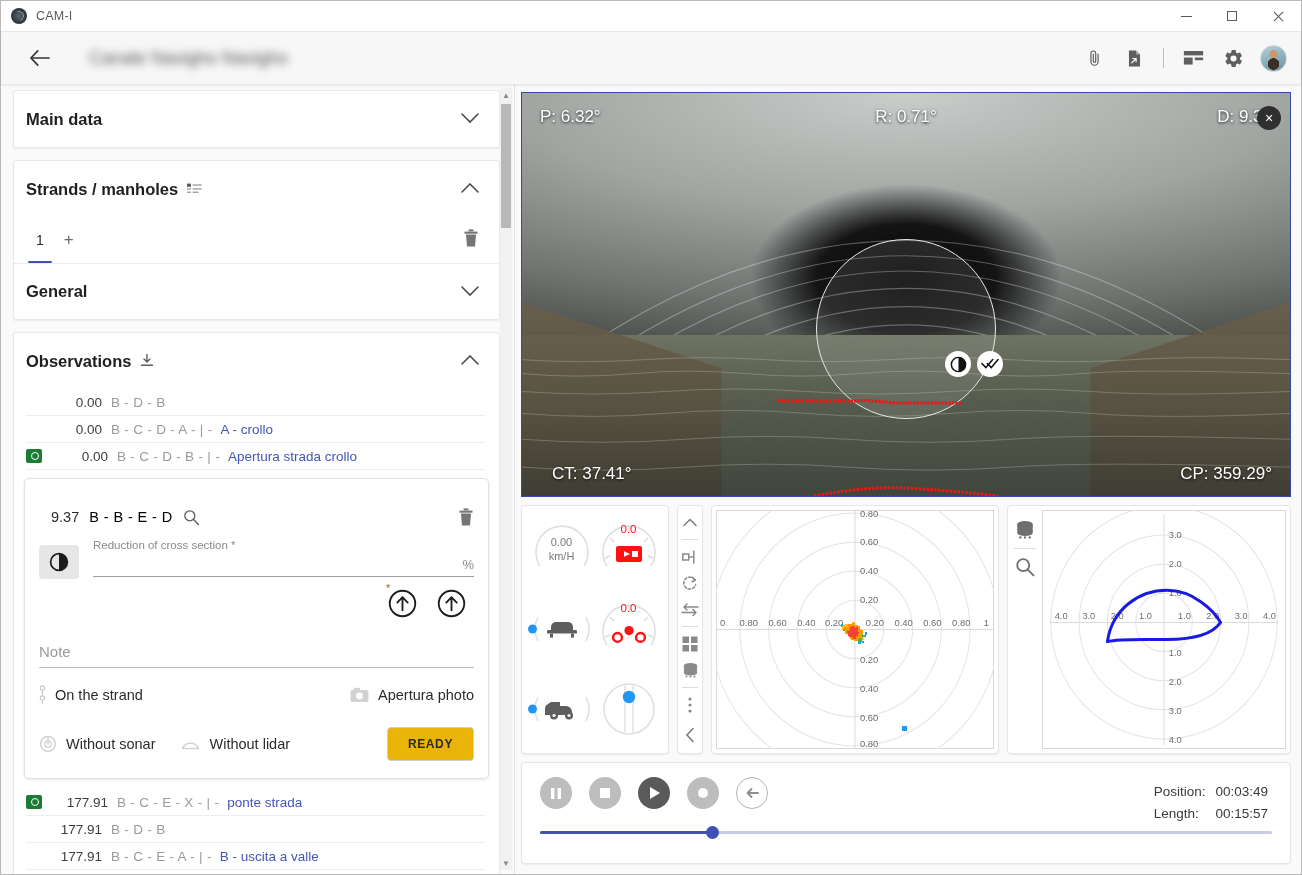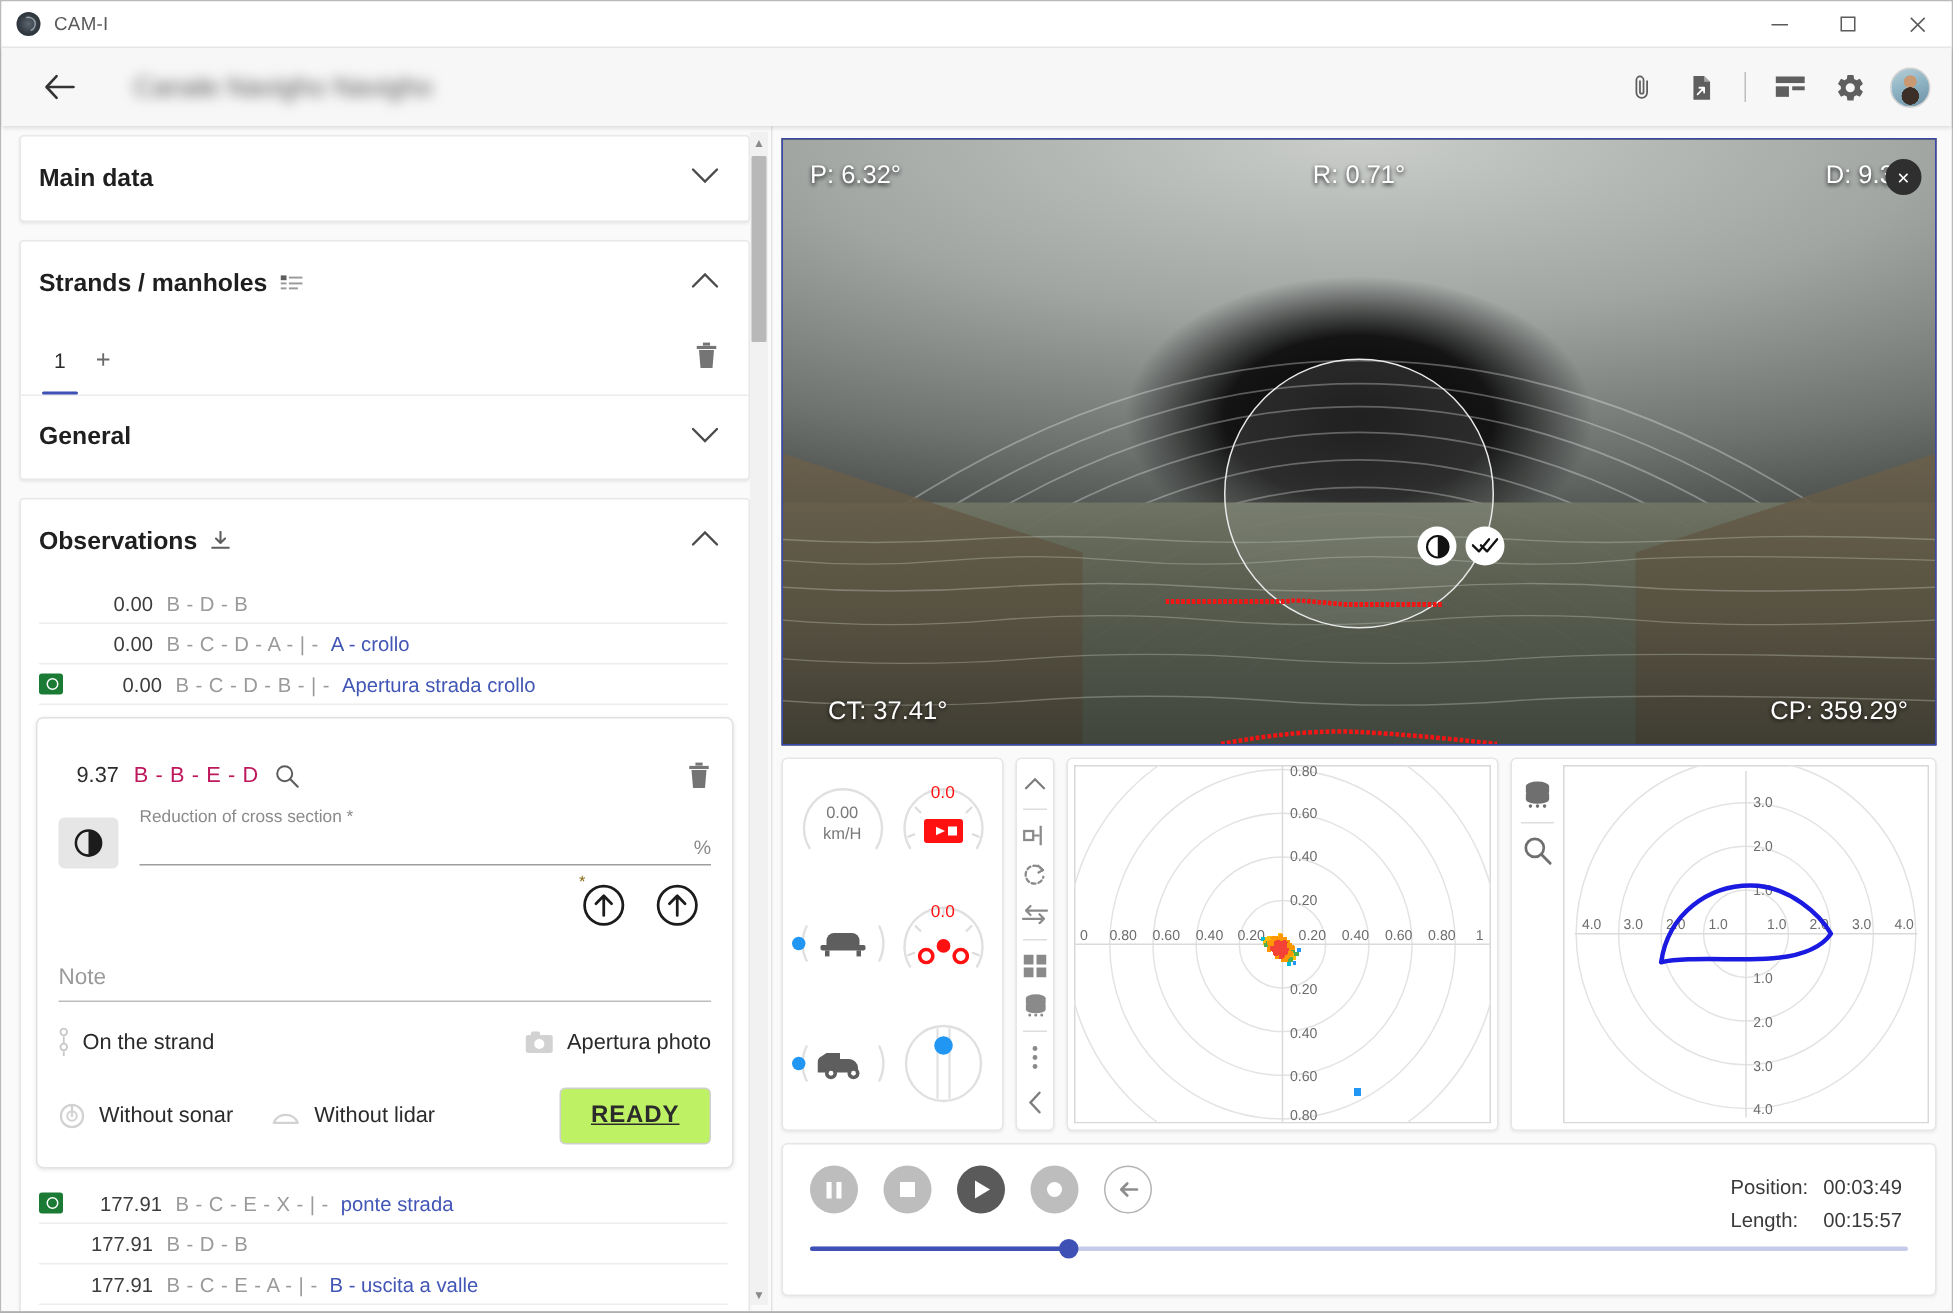--- a/index.html
+++ b/index.html
@@ -176,21 +176,21 @@
   .detail-card {
     margin: 8px 0 10px 0;
     background: #fff;
     border: 1px solid #e2e2e2;
     border-radius: 5px;
     box-shadow: 0 1px 3px rgba(0,0,0,.10);
     padding: 24px 14px 14px 14px;
   }
   .detail-top { display: flex; align-items: center; height: 28px; }
   .d-chain { font-size: 14.5px; color: #2b2b2b; margin-left: 12px; }
-  .d-codes { font-size: 14.5px; color: #be185d; margin-left: 10px; letter-spacing: .4px; }
+  .d-codes { font-size: 14.5px; color: #000000; margin-left: 10px; letter-spacing: .4px; }
   .d-search { margin-left: 10px; color: #5d5d5d; display: flex; }
   .d-trash { margin-left: auto; color: #757575; display: flex; }
 
   .field-row { display: flex; align-items: flex-start; margin-top: 8px; }
   .contrast-btn {
     width: 40px; height: 34px; background: #e6e6e6; border-radius: 4px;
     display: flex; align-items: center; justify-content: center;
     flex: 0 0 40px; margin-top: 6px;
   }
   .field-wrap { flex: 1; margin-left: 14px; position: relative; }
@@ -224,25 +224,24 @@
     display: flex; align-items: center; margin-top: 14px; height: 26px;
   }
   .flag {
     display: flex; align-items: center; gap: 9px;
     font-size: 14.5px; color: #2b2b2b;
   }
   .flag .ficon { color: #c8c8c8; display: flex; }
   .ready-btn {
     margin-left: auto;
     border: 1px solid #cfcfcf; border-radius: 4px;
-    background: #bef264; color: #2b2b2b;
-    font-size: 16px; font-weight: 700; letter-spacing: .6px;
+    background: #eab308; color: #2b2b2b;
+    font-size: 12px; font-weight: 700; letter-spacing: .6px;
     padding: 9px 20px;
     font-family: "Liberation Sans", sans-serif;
-    text-decoration: underline;
   }
 
   
   .left-sb {
     position: absolute; right: 2px; top: 4px; bottom: 4px; width: 12px;
     background: #f1f1f1;
   }
   .left-sb .up, .left-sb .down {
     position: absolute; left: 0; width: 12px; height: 14px;
     display: flex; align-items: center; justify-content: center;

